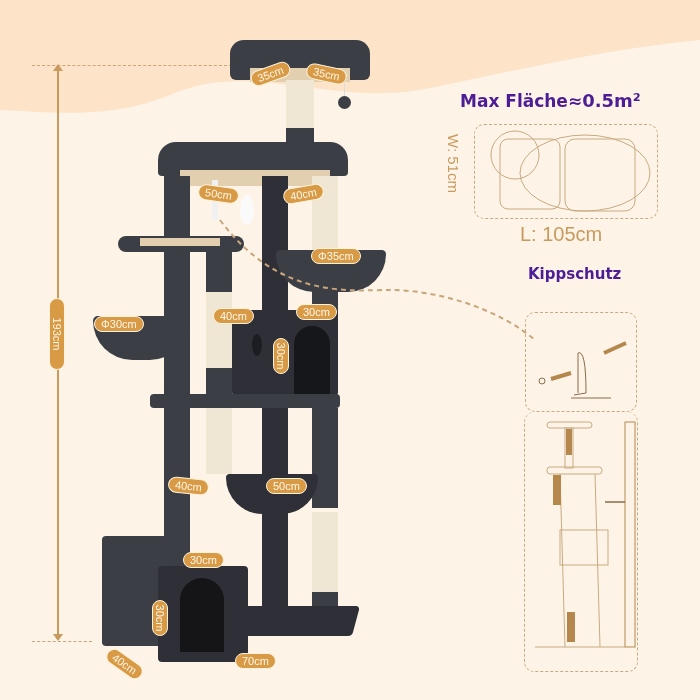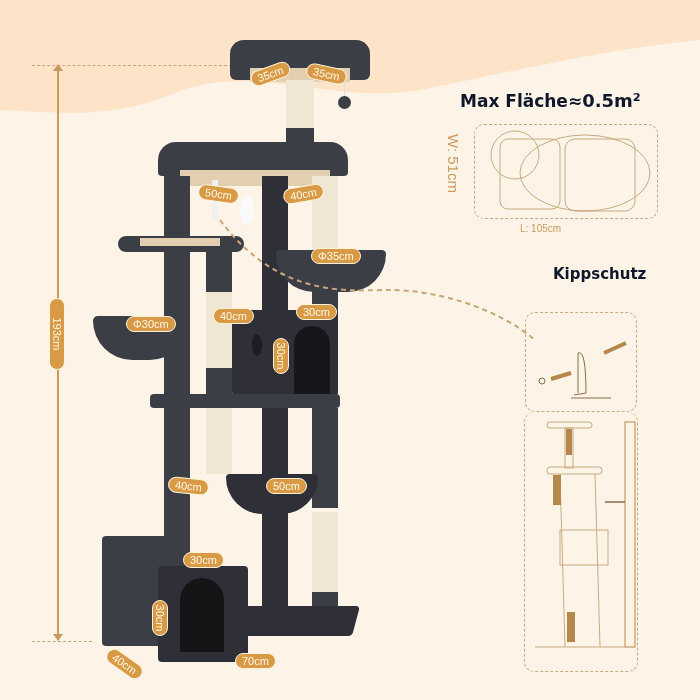--- a/index.html
+++ b/index.html
@@ -9,21 +9,21 @@
   .abs { position: absolute; }
   .fur { background: #3c3e46; }
   .fur2 { background: #2f3037; }
   .sisal { background: #efe6d4; }
   .board { background: #e2cfb0; }
   .tag { position: absolute; background: #d89a45; color: #fff6e8; font-size: 11px; line-height: 15px; height: 16px; padding: 0 6px; border-radius: 8px; white-space: nowrap; font-family: "Liberation Sans", sans-serif; border: 1px solid #fff2dc; }
   .tagv { position: absolute; background: #d89a45; color: #fff6e8; font-size: 11px; width: 16px; border-radius: 8px; border: 1px solid #fff2dc; font-family: "Liberation Sans", sans-serif; display: flex; align-items: center; justify-content: center; }
   .tagv span { transform: rotate(90deg); white-space: nowrap; display: block; }
   .line { position: absolute; background: #c99a5e; }
   .dash-h { position: absolute; border-top: 1px dashed #c9a57a; height: 0; }
-  .heading { position: absolute; color: #0f172a; font-weight: bold; font-family: "DejaVu Sans", sans-serif; }
+  .heading { position: absolute; color: #4c1d95; font-weight: bold; font-family: "DejaVu Sans", sans-serif; }
   .panel { position: absolute; border: 1px dashed #c9aa80; border-radius: 10px; }
   .small-text { position: absolute; color: #c99a5e; font-family: "Liberation Sans", sans-serif; }
 </style>
 </head>
 <body>
 
 <div id="canvas">
 
   <svg class="wave" width="700" height="130">
     <path d="M0,0 H700 V40 C600,50 520,70 420,90 C330,105 250,60 170,95 C110,120 50,112 0,110 Z" fill="#fde3c8"></path>
@@ -89,21 +89,21 @@
 
   <svg class="abs" style="left:200px;top:200px;" width="340" height="160">
     <path d="M20,20 C80,100 150,90 190,90 C240,90 300,110 335,140" stroke="#c9a57a" stroke-width="2" stroke-dasharray="5,4" fill="none"></path>
   </svg>
 
   <div class="tag" style="left:250px;top:66px;transform:rotate(-20deg);">35cm</div>
   <div class="tag" style="left:306px;top:66px;transform:rotate(12deg);">35cm</div>
   <div class="tag" style="left:198px;top:186px;transform:rotate(8deg);">50cm</div>
   <div class="tag" style="left:283px;top:186px;transform:rotate(-10deg);">40cm</div>
   <div class="tag" style="left:311px;top:248px;">Φ35cm</div>
-  <div class="tag" style="left:126px;top:316px;">Φ30cm</div>
+  <div class="tag" style="left:94px;top:316px;">Φ30cm</div>
   <div class="tag" style="left:213px;top:308px;">40cm</div>
   <div class="tag" style="left:296px;top:304px;">30cm</div>
   <div class="tagv" style="left:273px;top:338px;height:36px;">
       <span>30cm</span>
     </div>
   <div class="tag" style="left:168px;top:478px;transform:rotate(6deg);">40cm</div>
   <div class="tag" style="left:266px;top:478px;">50cm</div>
   <div class="tag" style="left:183px;top:552px;">30cm</div>
   <div class="tagv" style="left:152px;top:600px;height:36px;">
       <span>30cm</span>
@@ -116,23 +116,23 @@
   </div>
   <div class="panel" style="left:474px;top:124px;width:184px;height:95px;">
     <svg width="184" height="95">
       <circle cx="40" cy="30" r="24" fill="none" stroke="#c9aa80"></circle>
       <rect x="25" y="14" width="60" height="70" rx="8" fill="none" stroke="#c9aa80"></rect>
       <ellipse cx="110" cy="48" rx="65" ry="38" fill="none" stroke="#c9aa80"></ellipse>
       <rect x="90" y="14" width="70" height="72" rx="10" fill="none" stroke="#c9aa80"></rect>
     </svg>
   </div>
   <div class="small-text" style="left:447px;top:134px;font-size:15px;transform:rotate(90deg);transform-origin:left top;left:462px;">W: 51cm</div>
-  <div class="small-text" style="left:520px;top:223px;font-size:10px;">L: 105cm</div>
+  <div class="small-text" style="left:520px;top:223px;font-size:20px;">L: 105cm</div>
 
-  <div class="heading" style="left:518px;top:264px;font-size:15px;line-height:21px;text-align:center;margin-left:25px;">
+  <div class="heading" style="left:518px;top:264px;font-size:15px;line-height:21px;text-align:center;">
     <div style="padding-left:10px;">Kippschutz</div>
   </div>
   <div class="panel" style="left:525px;top:312px;width:112px;height:100px;">
     <svg width="112" height="100">
       <g>
           <line x1="78" y1="40" x2="100" y2="30" stroke="#b5874c" stroke-width="4"></line>
         </g>
       <path d="M52,40 Q60,36 60,80 M60,80 L48,82 M52,40 L52,80" stroke="#8a6c48" fill="none"></path>
       <line x1="45" y1="85" x2="85" y2="85" stroke="#8a6c48"></line>
       <g>

